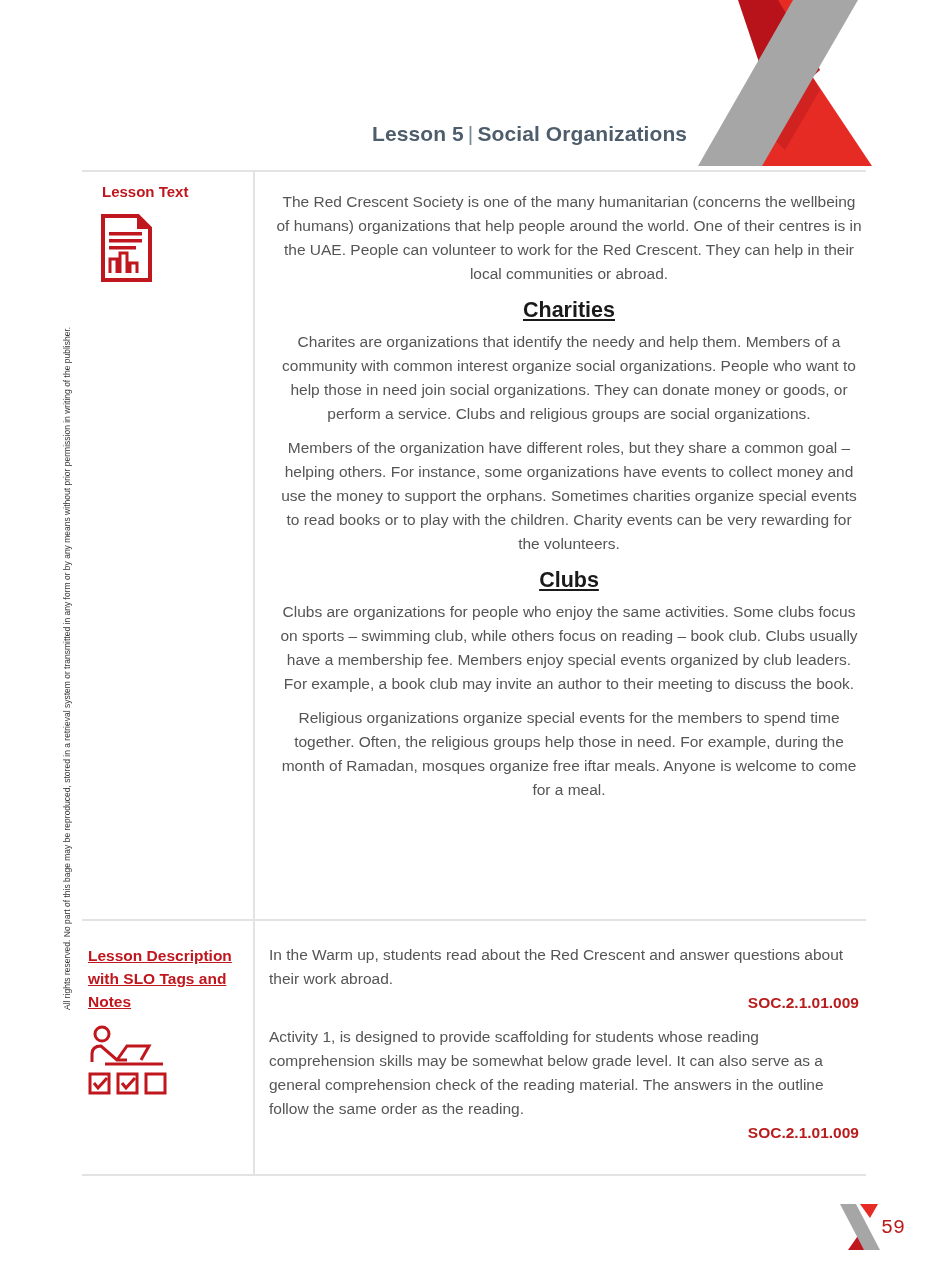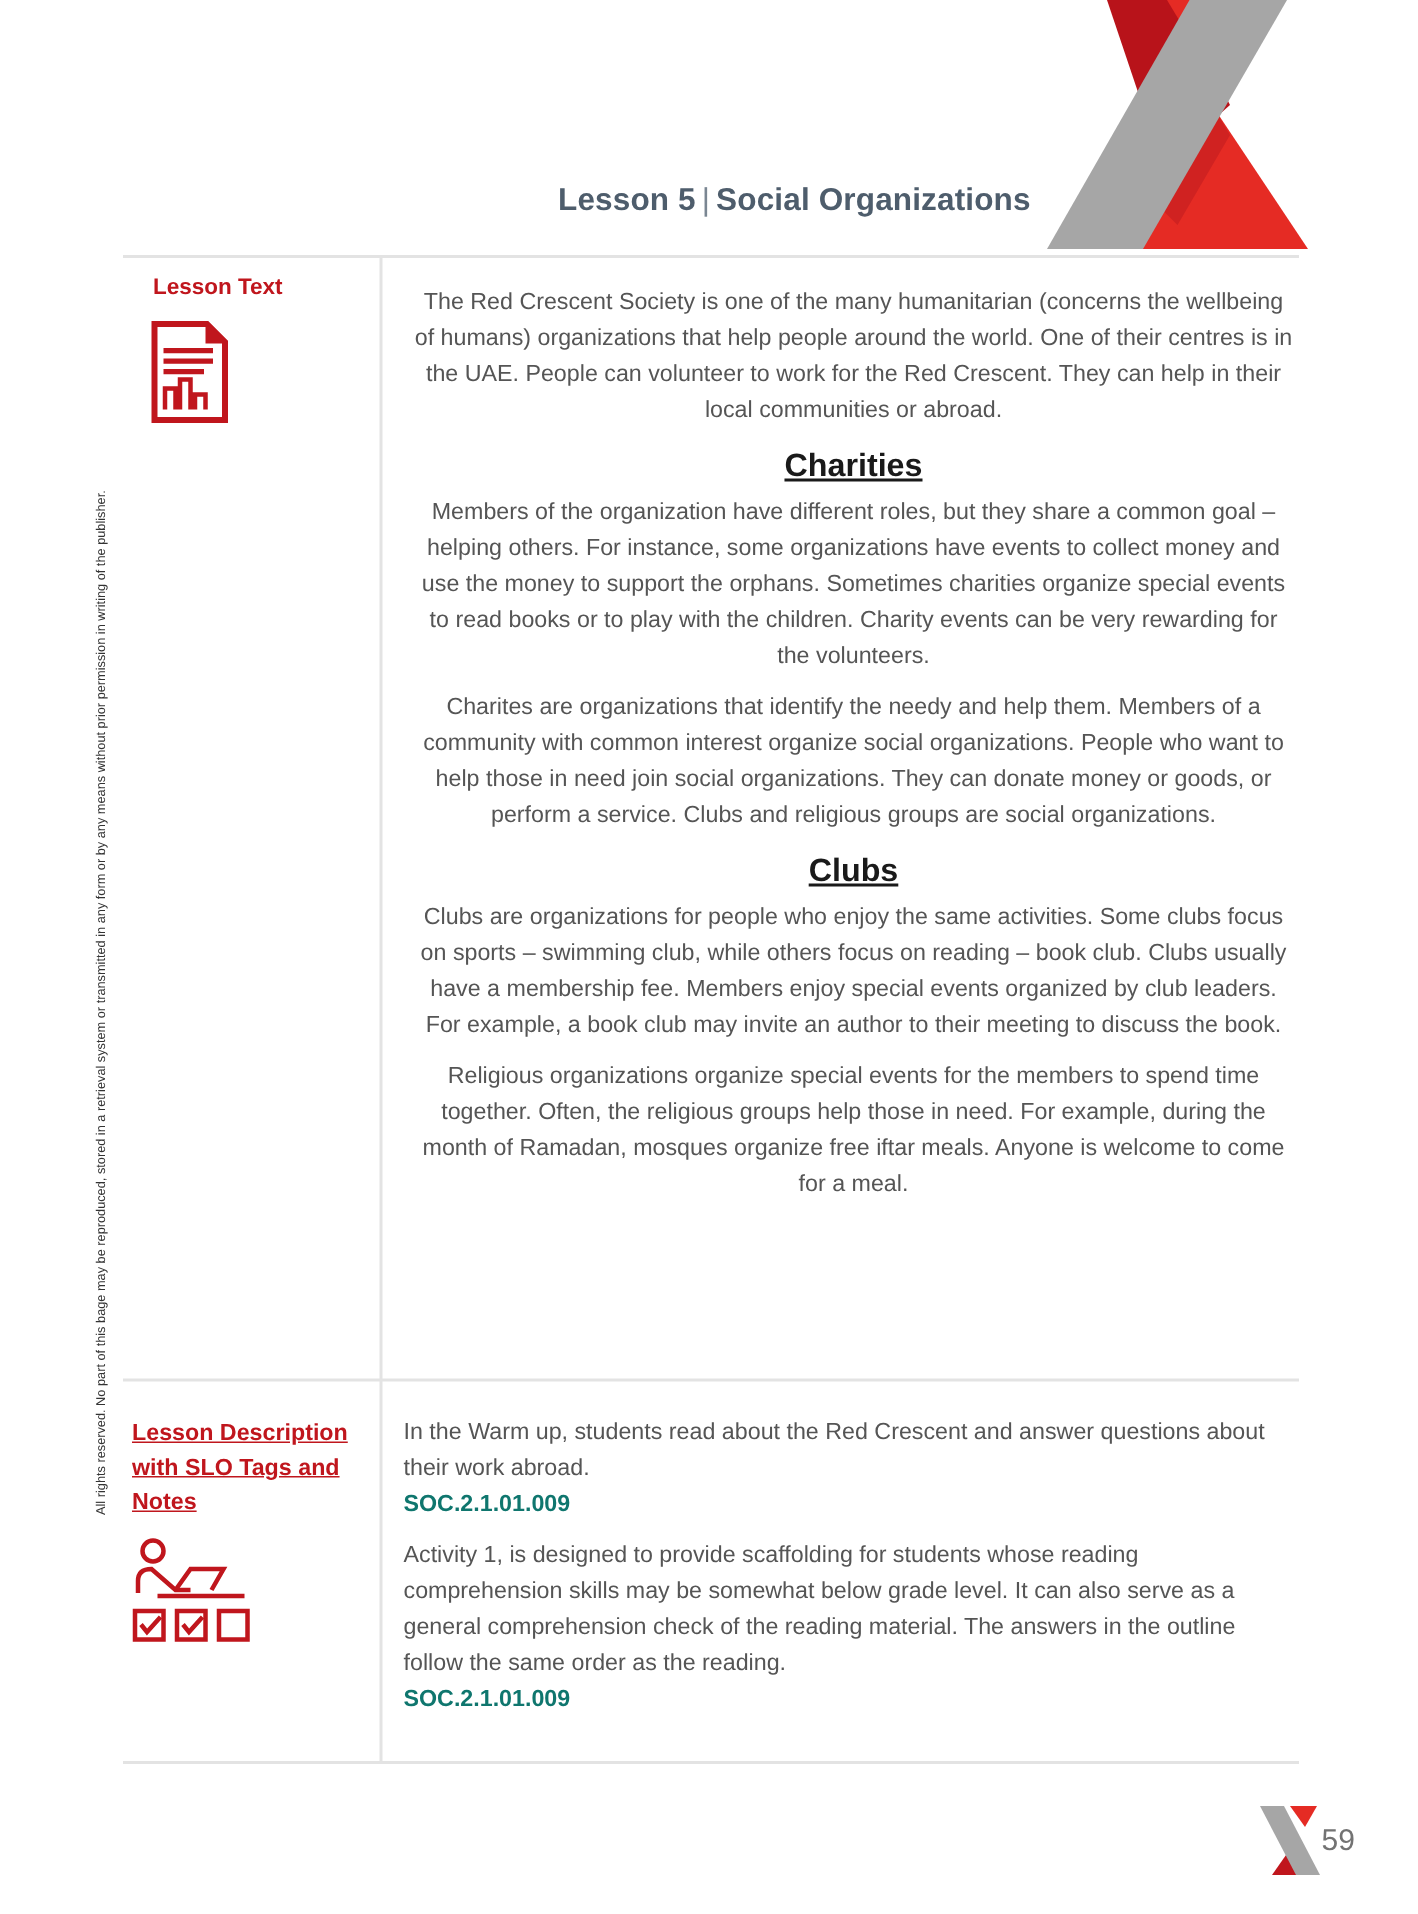--- a/index.html
+++ b/index.html
@@ -14,23 +14,23 @@
   .hline { position:absolute; height:2px; background:#e3e3e3; left:82px; width:784px; }
   .vline { position:absolute; width:2px; background:#e3e3e3; left:253px; }
   .label { position:absolute; left:102px; color:#c0161d; font-weight:bold; font-size:15px; line-height:23px; }
   .label2 { left:88px; width:168px; font-size:15.5px; }
   .icon-doc { position:absolute; left:100px; top:213px; width:53px; height:70px; }
   .icon-desk { position:absolute; left:87px; top:1024px; width:82px; height:72px; }
   .col { position:absolute; left:274px; width:590px; font-size:15.5px; line-height:24px; color:#555; }
   .col p { margin:0 0 10px 0; }
   .col h2 { margin:4px 0 6px 0; font-size:21.5px; color:#1a1a1a; font-weight:bold; line-height:28px;text-decoration:underline; }
   .col2 { left:269px; width:590px; }
-  .tag { font-weight:bold; color:#0f766e; display:block; }
+  .tag { font-weight:bold; color:#b91c1c; display:block;text-align:right; }
   .logo-bottom { position:absolute; left:840px; top:1204px; width:40px; height:46px; }
-  .page-num { position:absolute; left:881px; top:1216px; font-size:20px; color:#737373; }
+  .page-num { position:absolute; left:881px; top:1216px; font-size:20px; color:#b91c1c;font-family:Liberation Mono, monospace; }
 </style>
 </head>
 <body>
 
 <svg class="logo-top" viewBox="0 0 200 166">
   <polygon points="48,0 95,0 130,70 85,110" fill="#b8131a"></polygon>
   <polygon points="88,0 110,0 100,20" fill="#e52b24"></polygon>
   <polygon points="118,70 182,166 70,166" fill="#e52b24"></polygon>
   <polygon points="118,70 130,90 95,150 85,140" fill="#c21d1f" opacity="0.6"></polygon>
   <polygon points="103,0 168,0 72,166 8,166" fill="#a6a6a6"></polygon>
@@ -53,22 +53,22 @@
   <path d="M38,3 V15 H50" fill="#c0161d" stroke="#c0161d" stroke-width="2"></path>
   <rect x="9" y="19" width="33" height="3.5" fill="#c0161d"></rect>
   <rect x="9" y="26" width="33" height="3.5" fill="#c0161d"></rect>
   <rect x="9" y="33" width="27" height="3.5" fill="#c0161d"></rect>
   <path d="M10,60 V46 H17 V60 M20,60 V40 H27 V60 M30,60 V50 H37 V60" fill="none" stroke="#c0161d" stroke-width="3"></path>
 </svg>
 
 <div class="col" style="top:190px;text-align:center;">
   <p>The Red Crescent Society is one of the many humanitarian (concerns the wellbeing of humans) organizations that help people around the world. One of their centres is in the UAE.  People can volunteer to work for the Red Crescent.  They can help in their local communities or abroad.</p>
   <h2>Charities</h2>
+  <p>Charites are organizations that identify the needy and help them. Members of a community with common interest organize social organizations.  People who want to help those in need join social organizations.  They can donate money or goods, or perform a service. Clubs and religious groups are social organizations.</p>
   <p>Members of the organization have different roles, but they share a common goal – helping others.  For instance, some organizations have events to collect money and use the money to support the orphans. Sometimes charities organize special events to read books or to play with the children.  Charity events can be very rewarding for the volunteers.</p>
-  <p>Charites are organizations that identify the needy and help them. Members of a community with common interest organize social organizations.  People who want to help those in need join social organizations.  They can donate money or goods, or perform a service. Clubs and religious groups are social organizations.</p>
   <h2>Clubs</h2>
   <p>Clubs are organizations for people who enjoy the same activities.  Some clubs focus on sports – swimming club, while others focus on reading – book club.  Clubs usually have a membership fee.  Members enjoy special events organized by club leaders. For example, a book club may invite an author to their meeting to discuss the book.</p>
   <p>Religious organizations organize special events for the members to spend time together.  Often, the religious groups help those in need.  For example, during the month of Ramadan, mosques organize free iftar meals.  Anyone is welcome to come for a meal.</p>
 </div>
 
 <div class="label label2" style="top:944px;text-decoration:underline;">Lesson Description with SLO Tags and Notes</div>
 <svg class="icon-desk" viewBox="0 0 82 72">
   <circle cx="15" cy="10" r="7" fill="none" stroke="#c0161d" stroke-width="3"></circle>
   <path d="M5,38 V30 Q5,22 14,22 L30,36 H40" fill="none" stroke="#c0161d" stroke-width="3"></path>
   <path d="M30,36 L40,22 H62 L54,36" fill="none" stroke="#c0161d" stroke-width="3"></path>

